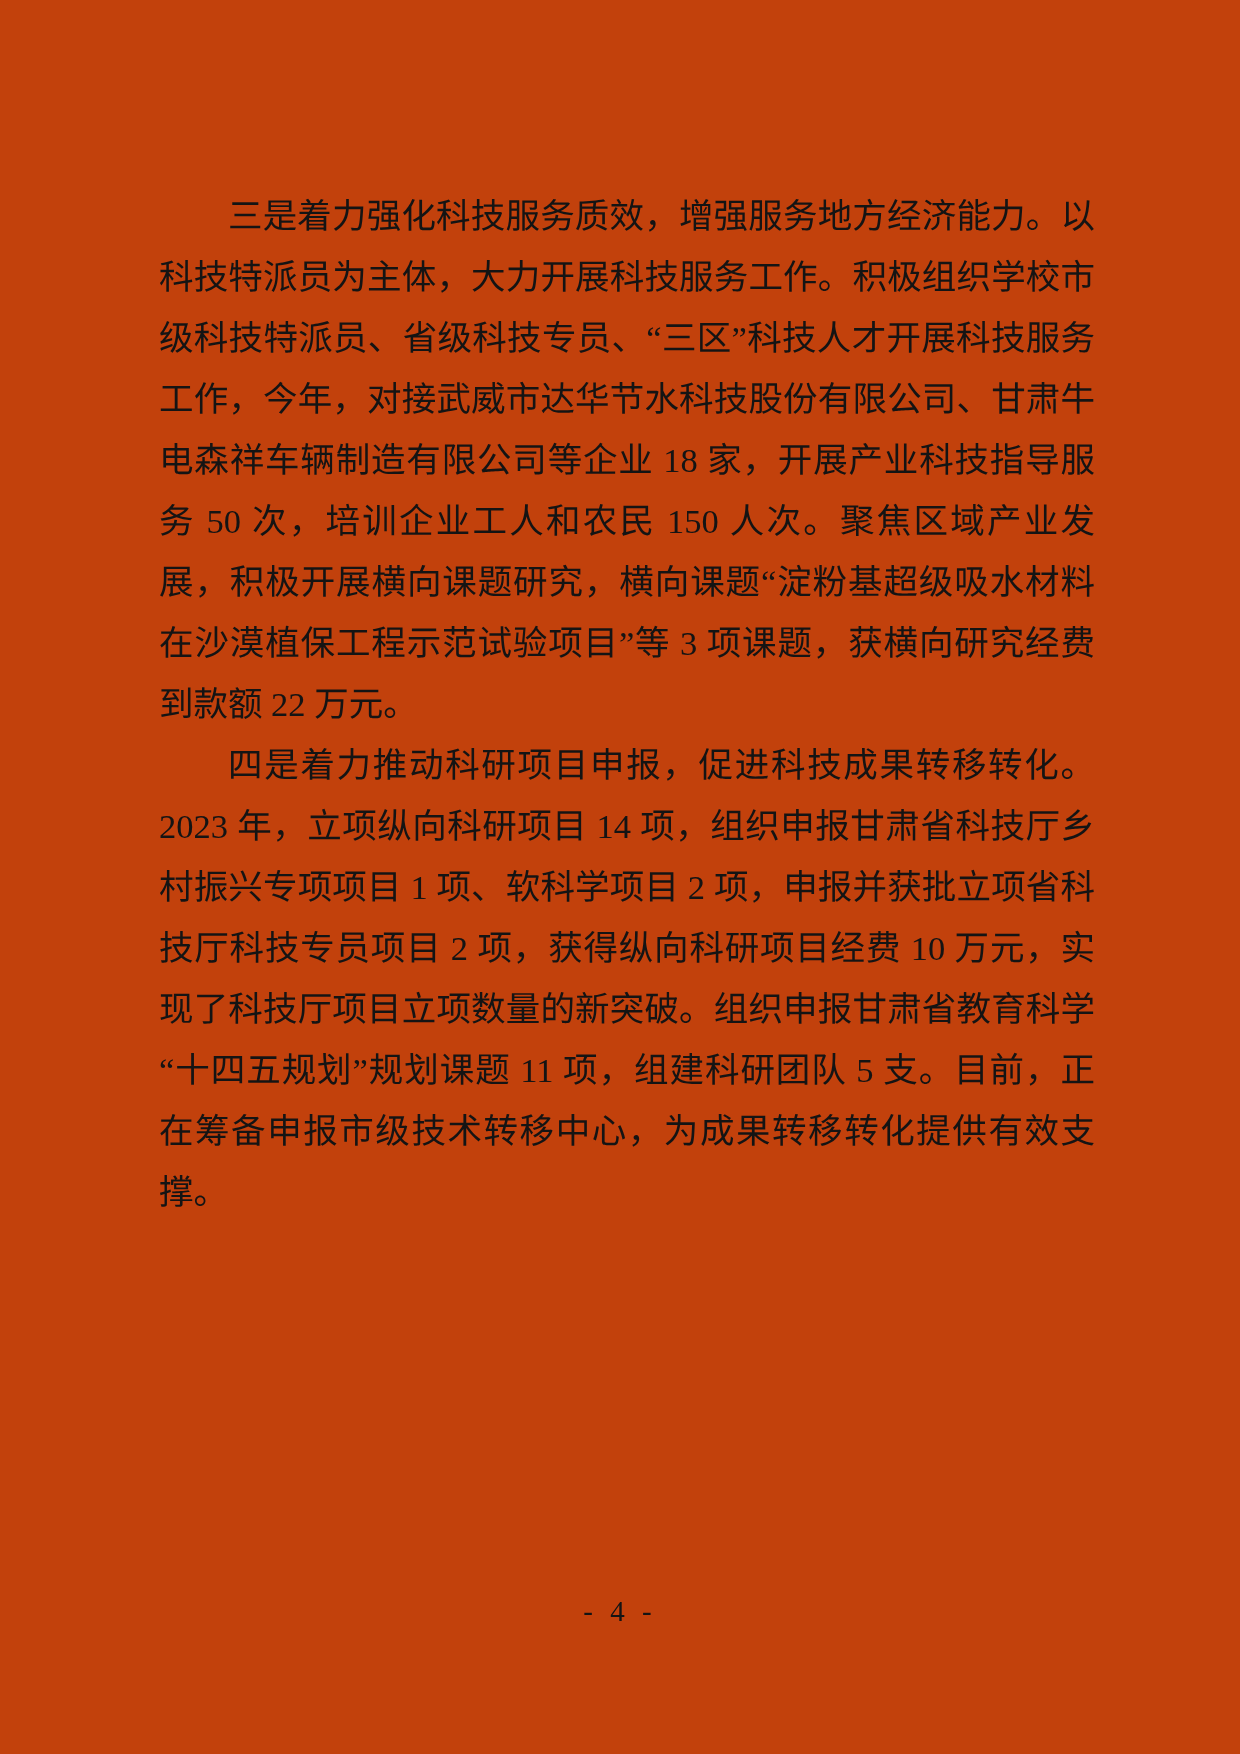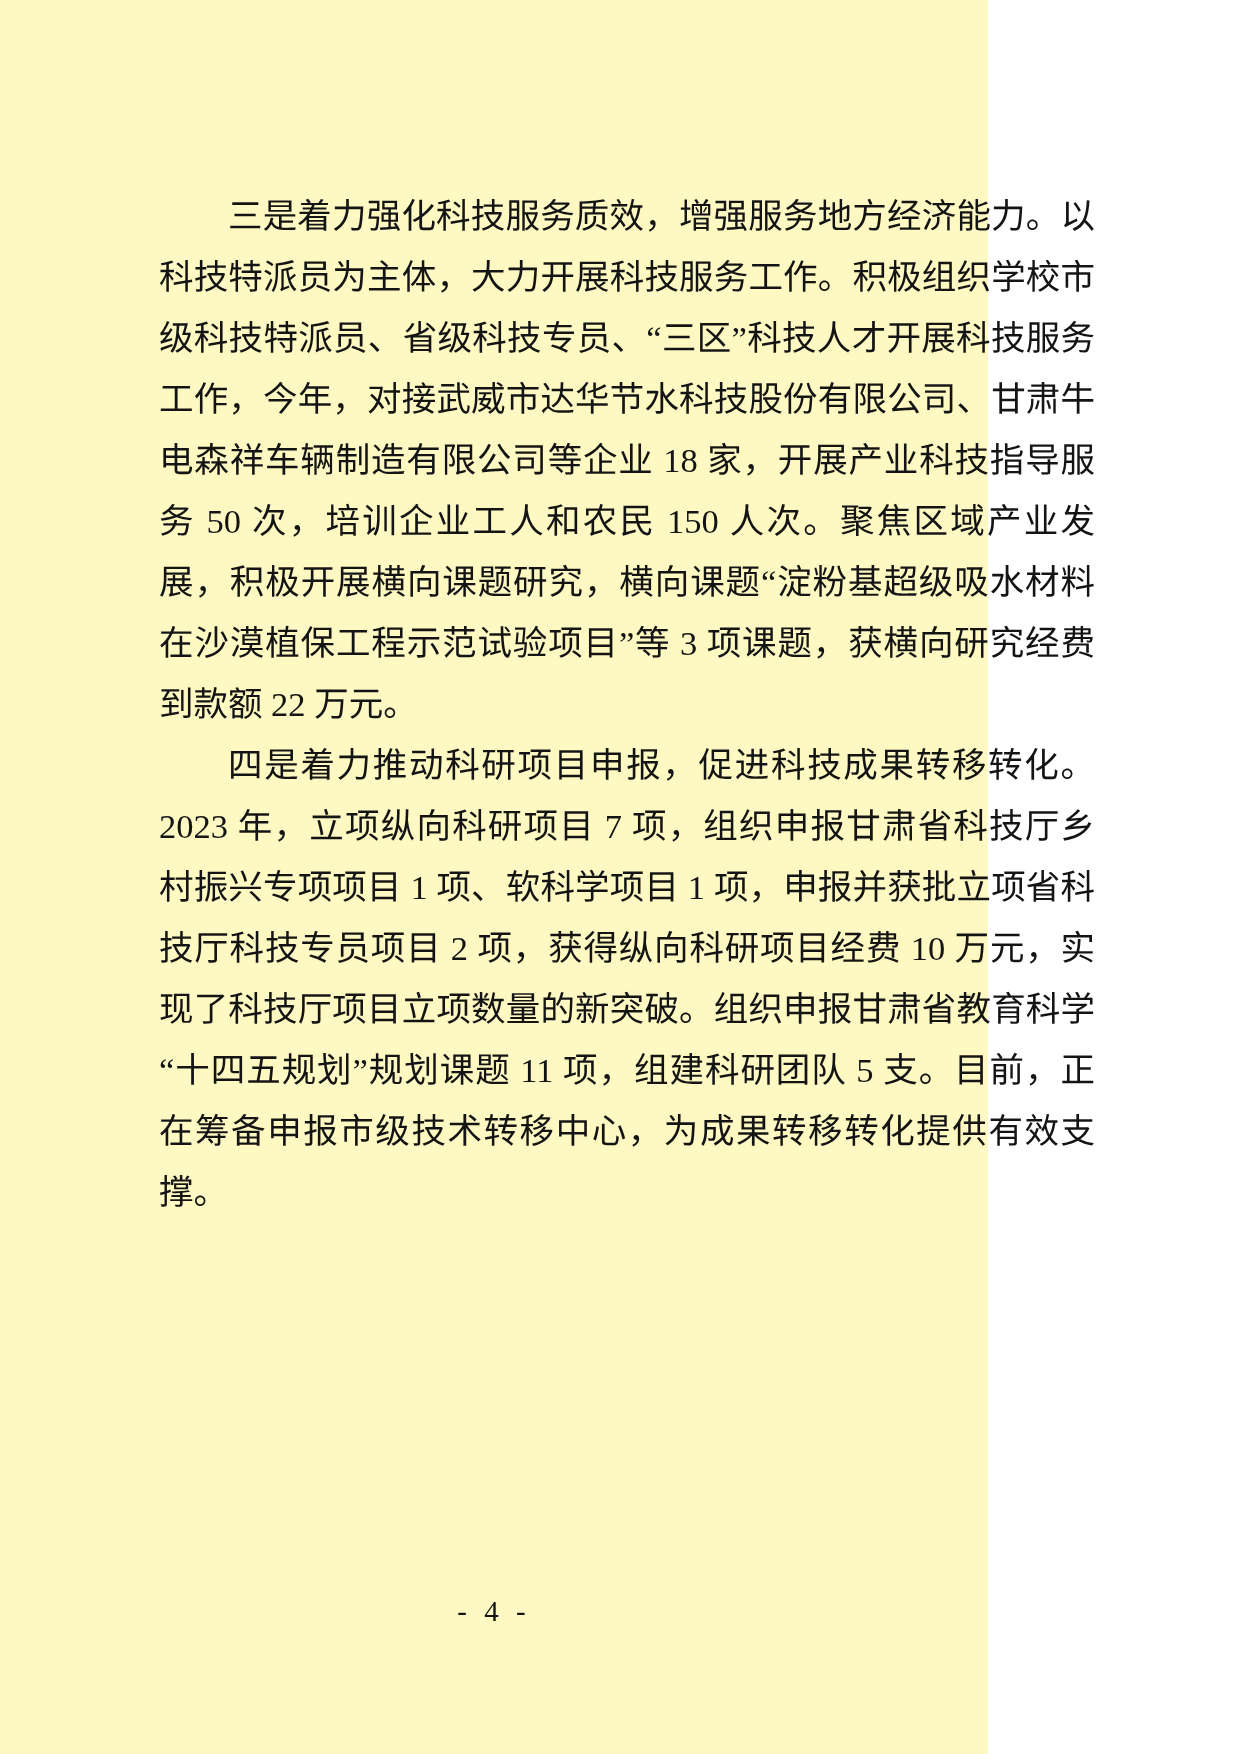--- a/index.html
+++ b/index.html
@@ -11,23 +11,23 @@
     height: 1754px;
     background: #ffffff;
     position: relative;
     overflow: hidden;
     font-family: "Liberation Serif", "DejaVu Serif", serif;
   }
   .page {
     position: absolute;
     left: 0;
     top: 0;
-    width: 988px;
+    width: 1240px;
     height: 1754px;
-    background: #fef9c3;
+    background: #c2410c;
   }
   .content {
     position: absolute;
     left: 159px;
     top: 186px;
     width: 936px;
     color: #141414;
     font-size: 34.5px;
     line-height: 61px;
     text-align: justify;
@@ -49,18 +49,18 @@
     letter-spacing: 5px;
   }
 </style>
 </head>
 <body>
 
 <div class="page">
 
   <div class="content">
     <p class="para">三是着力强化科技服务质效，增强服务地方经济能力。以科技特派员为主体，大力开展科技服务工作。积极组织学校市级科技特派员、省级科技专员、“三区”科技人才开展科技服务工作，今年，对接武威市达华节水科技股份有限公司、甘肃牛电森祥车辆制造有限公司等企业 18 家，开展产业科技指导服务 50 次，培训企业工人和农民 150 人次。聚焦区域产业发展，积极开展横向课题研究，横向课题“淀粉基超级吸水材料在沙漠植保工程示范试验项目”等 3 项课题，获横向研究经费到款额 22 万元。</p>
-    <p class="para">四是着力推动科研项目申报，促进科技成果转移转化。2023 年，立项纵向科研项目 7 项，组织申报甘肃省科技厅乡村振兴专项项目 1 项、软科学项目 1 项，申报并获批立项省科技厅科技专员项目 2 项，获得纵向科研项目经费 10 万元，实现了科技厅项目立项数量的新突破。组织申报甘肃省教育科学“十四五规划”规划课题 11 项，组建科研团队 5 支。目前，正在筹备申报市级技术转移中心，为成果转移转化提供有效支撑。</p>
+    <p class="para">四是着力推动科研项目申报，促进科技成果转移转化。2023 年，立项纵向科研项目 14 项，组织申报甘肃省科技厅乡村振兴专项项目 1 项、软科学项目 2 项，申报并获批立项省科技厅科技专员项目 2 项，获得纵向科研项目经费 10 万元，实现了科技厅项目立项数量的新突破。组织申报甘肃省教育科学“十四五规划”规划课题 11 项，组建科研团队 5 支。目前，正在筹备申报市级技术转移中心，为成果转移转化提供有效支撑。</p>
   </div>
 
   <div class="page-number">- 4 -</div>
 
 </div>
 
 </body></html>

